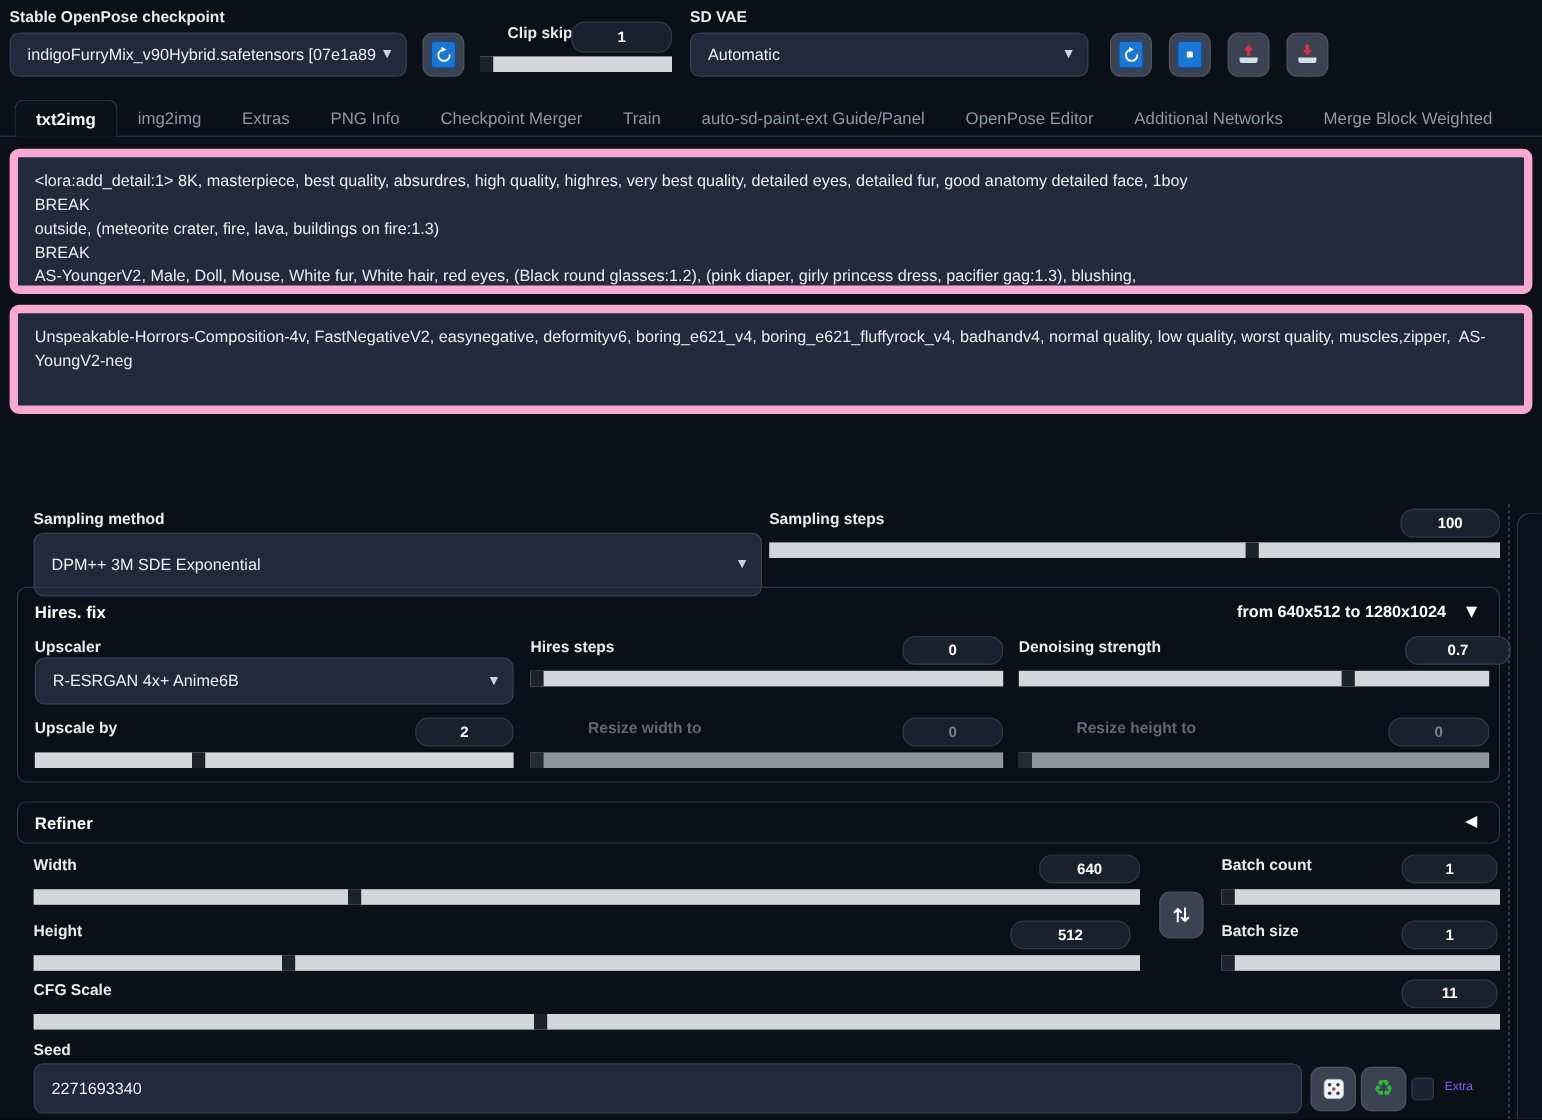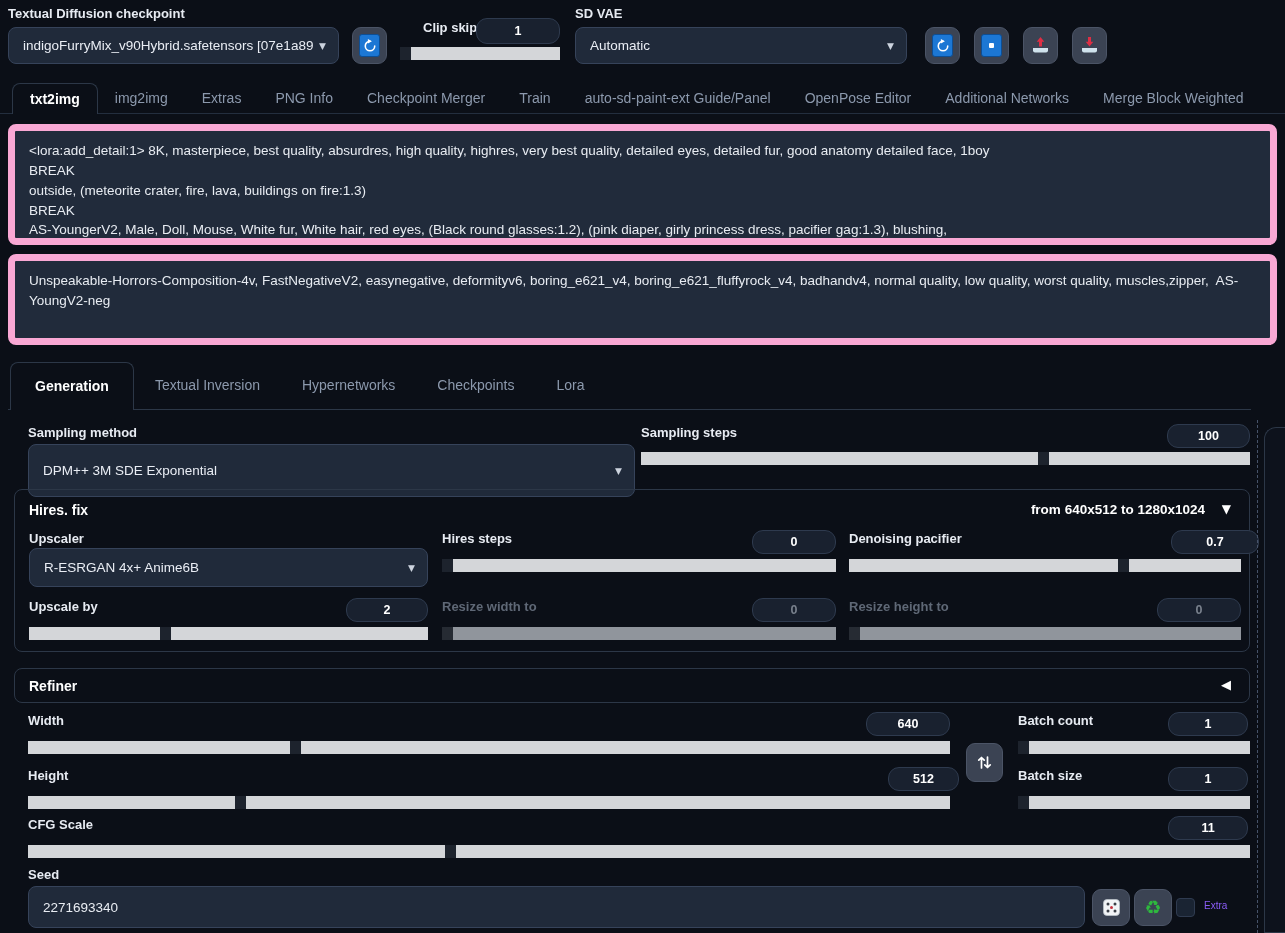--- a/index.html
+++ b/index.html
@@ -1,20 +1,20 @@
 <!DOCTYPE html>
 <html><head>
 <meta charset="utf-8">
 <style>
   * { box-sizing: border-box; margin: 0; padding: 0; }
   body { background:#07090f; font-family:"Liberation Sans","DejaVu Sans",sans-serif; }
   #app { position:relative; width:1285px; height:933px; overflow:hidden; background:#0b0f17; color:#e7ebf2; }
 
   .lbl { position:absolute; font-size:13px; font-weight:700; color:#e7ebf2; white-space:nowrap; }
-  .lbl.dim { color:#5f6876; }
+  .lbl.dim { color:#5f6876;margin-left:48px; }
 
   .dd { position:absolute; background:#202a3a; border:1px solid #36435a; border-radius:8px;
         display:flex; align-items:center; padding:0 28px 0 14px; font-size:13.5px; color:#e9edf4;
         overflow:hidden; white-space:nowrap; cursor:pointer; }
   .dd .caret { position:absolute; right:12px; top:50%; transform:translateY(-52%); font-size:9px; color:#ccd3de; font-family:"DejaVu Sans",sans-serif; }
 
   .num { position:absolute; background:#19212f; border:1px solid #2e3a4e; border-radius:11px;
          text-align:center; font-size:12.5px; font-weight:700; color:#fff; height:24px; outline:none;
          font-family:"Liberation Sans",sans-serif; }
   .num.dim { color:#79818d; }
@@ -58,21 +58,21 @@
               border-radius:4px; cursor:pointer; }
   .vdash { position:absolute; left:1257px; top:420px; height:513px; width:0; border-left:1px dashed #47536a; }
   .rpanel { position:absolute; left:1264px; top:427px; width:28px; height:506px; background:#0d121c;
             border:1px solid #2c3747; border-right:none; border-radius:12px 0 0 0; }
 </style>
 </head>
 <body>
 
 <div id="app">
 
-  <div class="lbl" style="left:8px;top:6px">Textual Diffusion checkpoint</div>
+  <div class="lbl" style="left:8px;top:6px">Stable OpenPose checkpoint</div>
   <div class="dd" style="left:8px;top:27px;width:331px;height:37px">
     <span>indigoFurryMix_v90Hybrid.safetensors [07e1a89</span>
     <span class="caret glyph">▼</span>
   </div>
   <div class="btn" style="left:352px;top:27px;width:35px;height:37px">
     <span class="bluebox">
       <svg width="14" height="14" viewBox="0 0 16 16">
           <path d="M8 2.6a5.4 5.4 0 1 0 5.4 5.4" fill="none" stroke="#fff" stroke-width="1.8" stroke-linecap="round"></path>
           <path d="M5.6 0 10.2 2.6 5.6 5.2z" fill="#fff"></path>
         </svg>
@@ -130,27 +130,20 @@
     <div class="tab">Merge Block Weighted</div>
   </div>
 
   <textarea class="ta" style="left: 8px; top: 124px; width: 1269px; height: 121px;">&lt;lora:add_detail:1&gt; 8K, masterpiece, best quality, absurdres, high quality, highres, very best quality, detailed eyes, detailed fur, good anatomy detailed face, 1boy
 BREAK
 outside, (meteorite crater, fire, lava, buildings on fire:1.3)
 BREAK
 AS-YoungerV2, Male, Doll, Mouse, White fur, White hair, red eyes, (Black round glasses:1.2), (pink diaper, girly princess dress, pacifier gag:1.3), blushing,</textarea>
   <textarea class="ta" style="left: 8px; top: 254px; width: 1269px; height: 91px;">Unspeakable-Horrors-Composition-4v, FastNegativeV2, easynegative, deformityv6, boring_e621_v4, boring_e621_fluffyrock_v4, badhandv4, normal quality, low quality, worst quality, muscles,zipper,  AS-YoungV2-neg</textarea>
 
-  <div class="gentabs">
-    <div class="tab active">Generation</div>
-    <div class="tab">Textual Inversion</div>
-    <div class="tab">Hypernetworks</div>
-    <div class="tab">Checkpoints</div>
-    <div class="tab">Lora</div>
-  </div>
 
   <div class="lbl" style="left:28px;top:425px">Sampling method</div>
   <div class="dd" style="left:28px;top:444px;width:607px;height:53px">
     <span>DPM++ 3M SDE Exponential</span>
     <span class="caret glyph">▼</span>
   </div>
   <div class="lbl" style="left:641px;top:425px">Sampling steps</div>
   <input class="num" style="left: 1167px; top: 424px; width: 83px;" value="100">
   <div class="slider" style="left: 641px; top: 452px; width: 609px; --pct: 66%;">
     <div class="thumb"></div>
@@ -166,21 +159,21 @@
       <span>R-ESRGAN 4x+ Anime6B</span>
       <span class="caret glyph">▼</span>
     </div>
 
     <div class="lbl" style="left:427px;top:41px">Hires steps</div>
     <input class="num" style="left: 737px; top: 40px; width: 84px;" value="0">
     <div class="slider" style="left: 427px; top: 69px; width: 394px; --pct: 0%;">
       <div class="thumb"></div>
     </div>
 
-    <div class="lbl" style="left:834px;top:41px">Denoising pacifier</div>
+    <div class="lbl" style="left:834px;top:41px">Denoising strength</div>
     <input class="num" style="left: 1156px; top: 40px; width: 88px;" value="0.7">
     <div class="slider" style="left: 834px; top: 69px; width: 392px; --pct: 70%;">
       <div class="thumb"></div>
     </div>
 
     <div class="lbl" style="left:14px;top:109px">Upscale by</div>
     <input class="num" style="left: 331px; top: 108px; width: 82px;" value="2">
     <div class="slider" style="left: 14px; top: 137px; width: 399px; --pct: 34%;">
       <div class="thumb"></div>
     </div>
@@ -216,21 +209,21 @@
       </svg>
   </div>
 
   <div class="lbl" style="left:1018px;top:713px">Batch count</div>
   <input class="num" style="left: 1168px; top: 712px; width: 80px;" value="1">
   <div class="slider" style="left: 1018px; top: 741px; width: 232px; --pct: 0%;">
     <div class="thumb"></div>
   </div>
 
   <div class="lbl" style="left:28px;top:768px">Height</div>
-  <input class="num" style="left: 888px; top: 767px; width: 71px; text-align: center;" value="512">
+  <input class="num" style="left: 842px; top: 767px; width: 100px; text-align: center;" value="512">
   <div class="slider" style="left: 28px; top: 796px; width: 922px; --pct: 23%;">
     <div class="thumb"></div>
   </div>
 
   <div class="lbl" style="left:1018px;top:768px">Batch size</div>
   <input class="num" style="left: 1168px; top: 767px; width: 80px;" value="1">
   <div class="slider" style="left: 1018px; top: 796px; width: 232px; --pct: 0%;">
     <div class="thumb"></div>
   </div>
 

